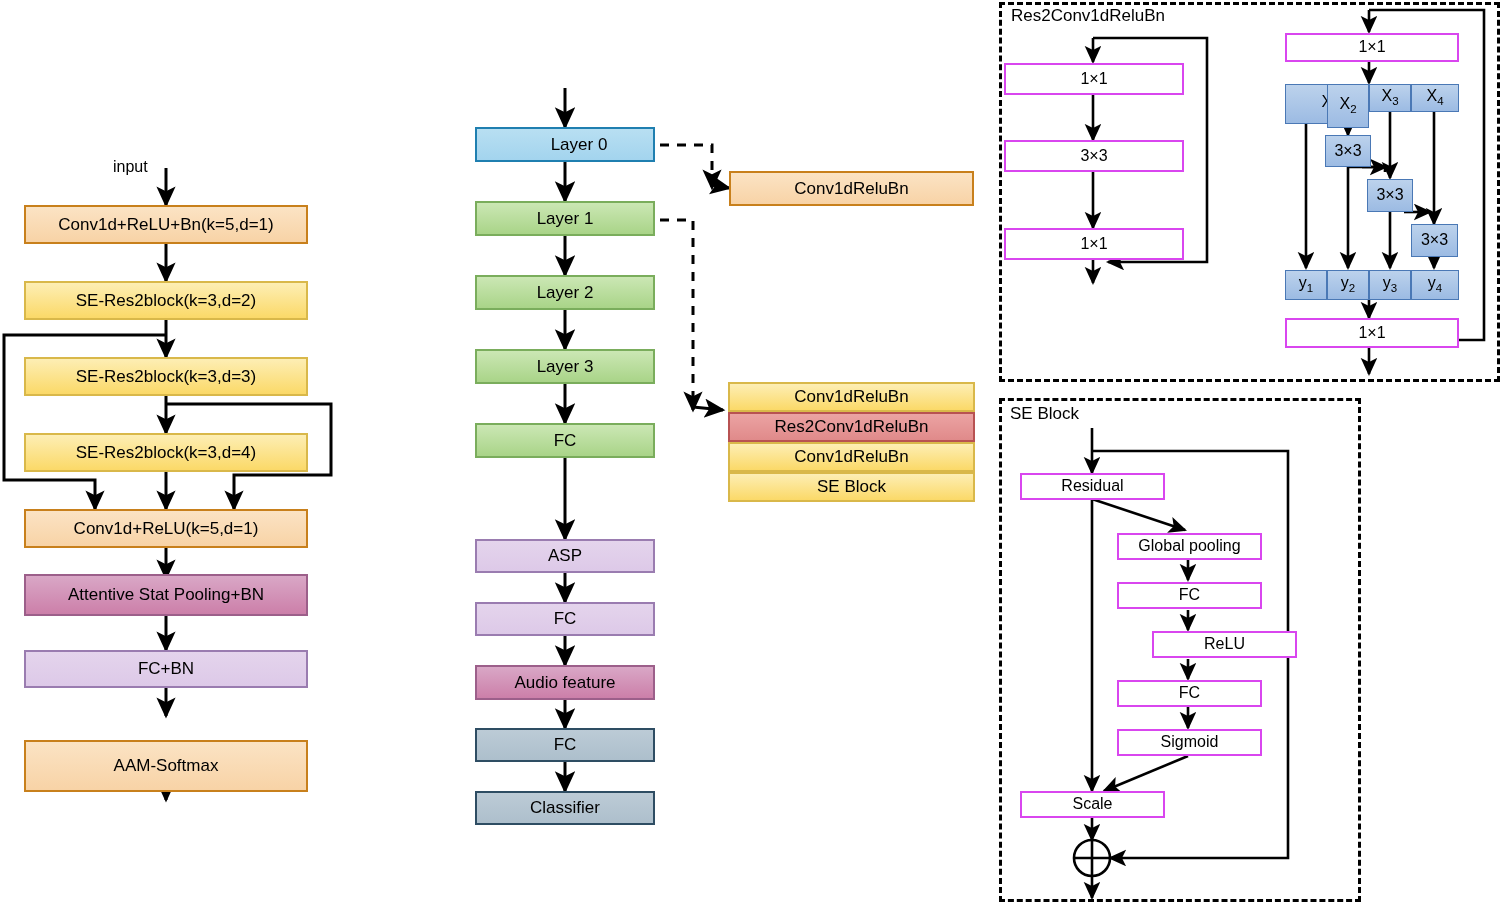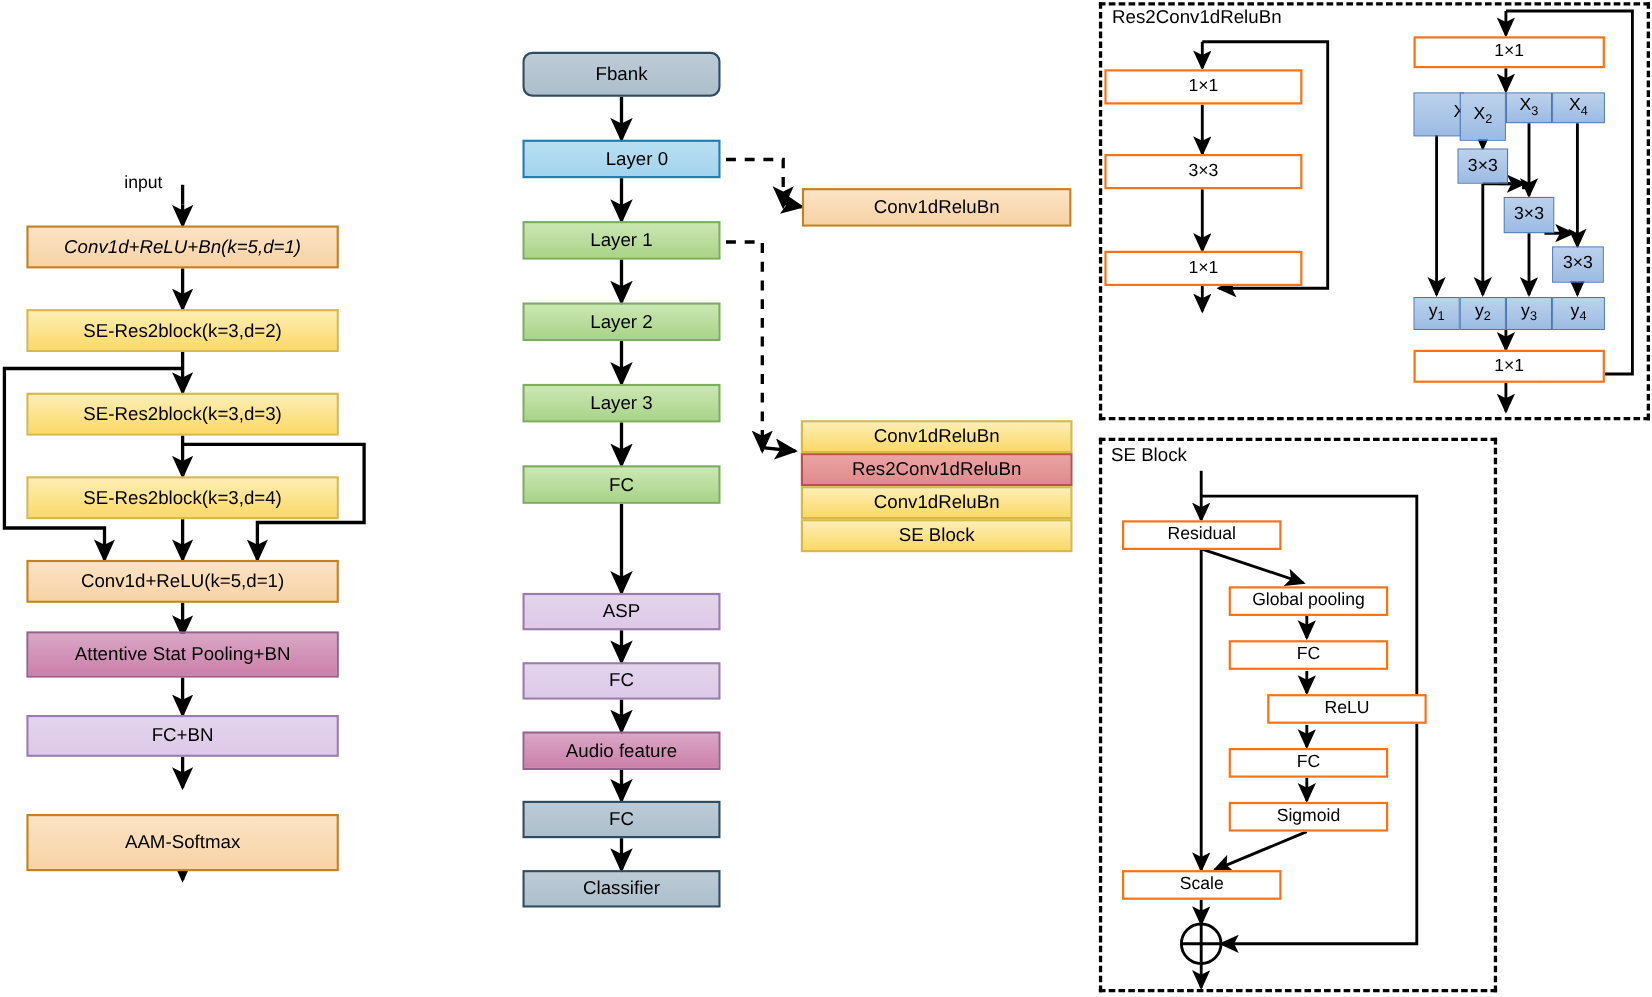--- a/index.html
+++ b/index.html
@@ -14,21 +14,21 @@
 
   
   .peach   {background:linear-gradient(180deg,#fbe3c4,#f8d3a6);border:2px solid #c8801c;}
   .yellow  {background:linear-gradient(180deg,#fdeeb4,#fbd968);border:2px solid #d9b84a;}
   .magenta {background:linear-gradient(180deg,#d9a7c6,#cc7fa9);border:2px solid #9c5f8a;}
   .lilac   {background:linear-gradient(180deg,#e4d4ec,#ddc9e8);border:2px solid #9a7cb0;}
   .slate   {background:linear-gradient(180deg,#bccbd6,#adbfcc);border:2px solid #2e4d63;}
   .cyan    {background:linear-gradient(180deg,#b8dff2,#a3d4ee);border:2px solid #1f7fb0;padding-left:28px;}
   .green   {background:linear-gradient(180deg,#cbe7b4,#a9d488);border:2px solid #7aad5c;}
   .red     {background:linear-gradient(180deg,#eba3a3,#e08a8a);border:2px solid #b85252;}
-  .plain   {background:#ffffff;border:2px solid #f97316;}
+  .plain   {background:#ffffff;border:2px solid #d946ef;}
   .bluebox {background:linear-gradient(180deg,#bcd2ec,#9cbbe3);border:1.5px solid #4a78b5;}
 
   .rounded{border-radius:9px;}
 
   .fs17{font-size:17px;}
   .fs16{font-size:16px;}
 
   .dashbox{position:absolute;box-sizing:border-box;border:3px dashed #000;background:transparent;}
   .panel-title{position:absolute;font-size:17px;white-space:nowrap;}
   .freelabel{position:absolute;font-size:16px;white-space:nowrap;}
@@ -151,37 +151,36 @@
       <line x1="1074" y1="858" x2="1110" y2="858"></line>
       <line x1="1092" y1="840" x2="1092" y2="876"></line>
 
       <line x1="1092" y1="876" x2="1092" y2="898" marker-end="url(#ah)"></line>
     </g>
   </svg>
 
   <div class="freelabel" style="left:113px;top:158px;">input</div>
   <div class="freelabel" style="left:99px;top:746px;">output</div>
 
-  <div class="node peach fs17" style="left:24px;top:205px;width:284px;height:39px;font-style:italic;">Conv1d+ReLU+Bn(k=5,d=1)</div>
+  <div class="node peach fs17" style="left:24px;top:205px;width:284px;height:39px;">Conv1d+ReLU+Bn(k=5,d=1)</div>
 
   <div class="node yellow fs17" style="left:24px;top:281px;width:284px;height:39px;">SE-Res2block(k=3,d=2)</div>
 
   <div class="node yellow fs17" style="left:24px;top:357px;width:284px;height:39px;">SE-Res2block(k=3,d=3)</div>
 
   <div class="node yellow fs17" style="left:24px;top:433px;width:284px;height:39px;">SE-Res2block(k=3,d=4)</div>
 
   <div class="node peach fs17" style="left:24px;top:509px;width:284px;height:39px;">Conv1d+ReLU(k=5,d=1)</div>
 
   <div class="node magenta fs17" style="left:24px;top:574px;width:284px;height:42px;">Attentive Stat Pooling+BN</div>
 
   <div class="node lilac fs17" style="left:24px;top:650px;width:284px;height:38px;">FC+BN</div>
 
   <div class="node peach fs17" style="left:24px;top:740px;width:284px;height:52px;">AAM-Softmax</div>
 
-  <div class="node slate rounded fs17" style="left:475px;top:47px;width:180px;height:41px;">Fbank</div>
 
   <div class="node cyan fs17" style="left:475px;top:127px;width:180px;height:35px;">Layer 0</div>
 
   <div class="node green fs17" style="left:475px;top:201px;width:180px;height:35px;">Layer 1</div>
 
   <div class="node green fs17" style="left:475px;top:275px;width:180px;height:35px;">Layer 2</div>
 
   <div class="node green fs17" style="left:475px;top:349px;width:180px;height:35px;">Layer 3</div>
 
   <div class="node green fs17" style="left:475px;top:423px;width:180px;height:35px;">FC</div>

